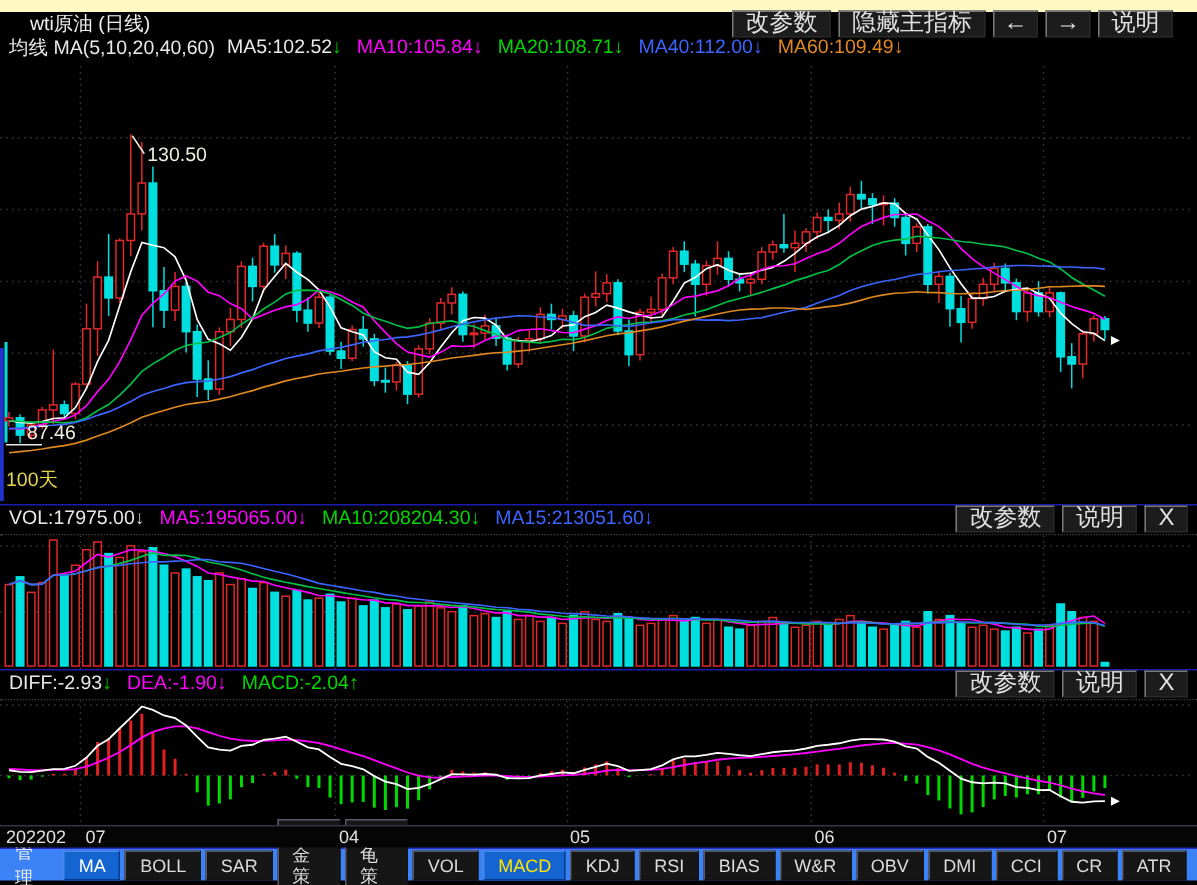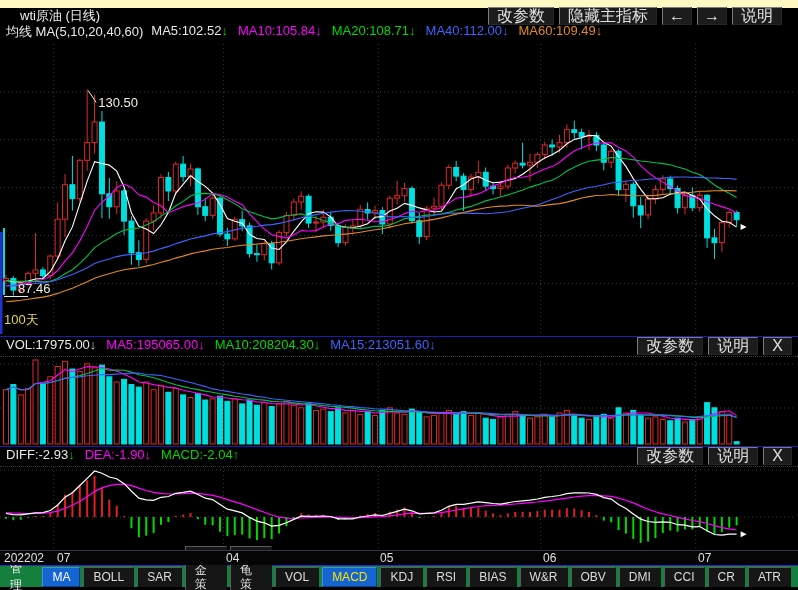--- a/index.html
+++ b/index.html
@@ -16,21 +16,21 @@
     white-space:nowrap; background:#000; }
   .infobar .prefix { margin-right:8px; }
   .infobar .itm { margin-right:10px; }
   .hdr { border-top:1px solid #1b1bb0; border-bottom:1px dotted #3c3c3c; }
   .hdr .btns { display:flex; align-items:center; }
   svg { display:block; background:#000; }
   .axisrow { height:15px; position:relative; border-top:1px solid #35354a; background:#050505;
     font-size:12px; color:#e0e0e0; }
   .axisrow span { position:absolute; top:0; }
   .tabbar { height:22px; display:flex; align-items:center; border-top:1px solid #2a2ac0;
-    background:#15803d; padding:0 4px; font-size:12px; }
+    background:#3b82f6; padding:0 4px; font-size:12px; }
   .manage { padding:0 10px 0 6px; color:#f0f0f0; }
   .tab { background:#161616; border:1px solid; border-color:#5a5a6a #141414 #141414 #5a5a6a;
     color:#dcdcdc; padding:2px 9px; margin-right:3px; line-height:14px; cursor:default; }
   .tab.active { background:#1464d2; border-color:#4a8ae6 #0a3c8c #0a3c8c #4a8ae6; color:#fff;text-align:right; }
 </style>
 </head>
 <body>
 
 <div class="titlebar">
   <span class="title">wti原油 (日线)</span>

